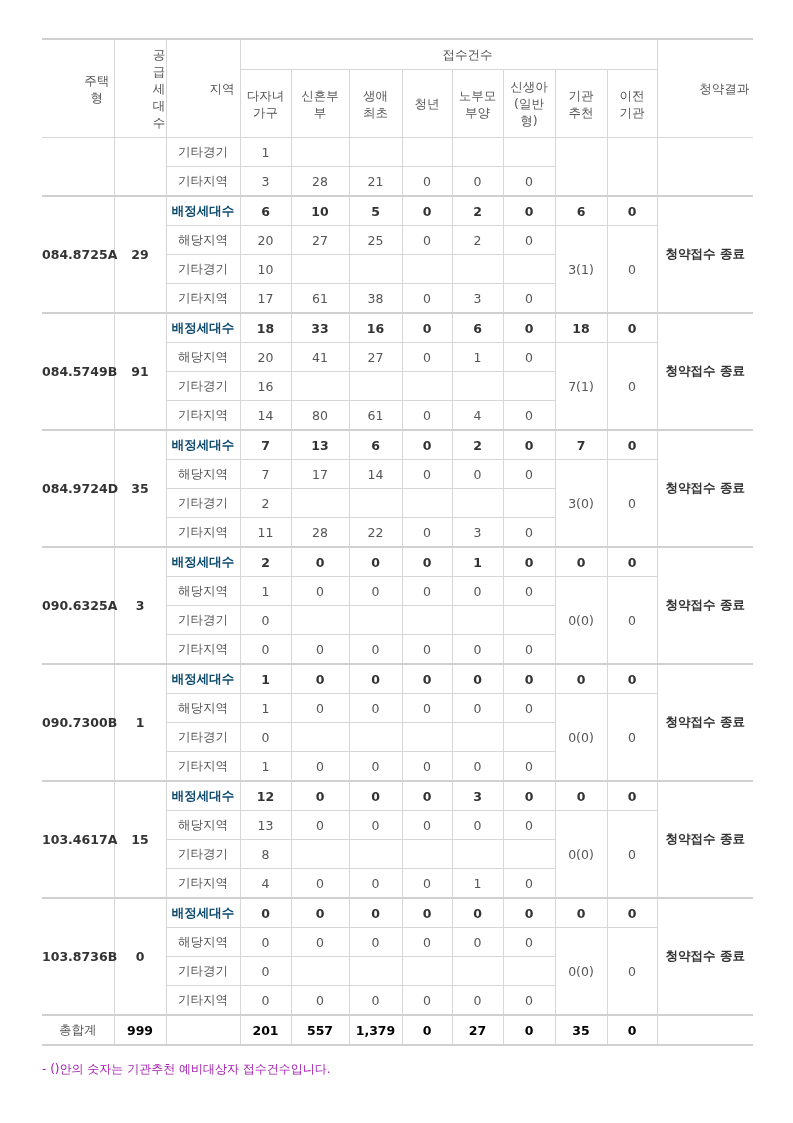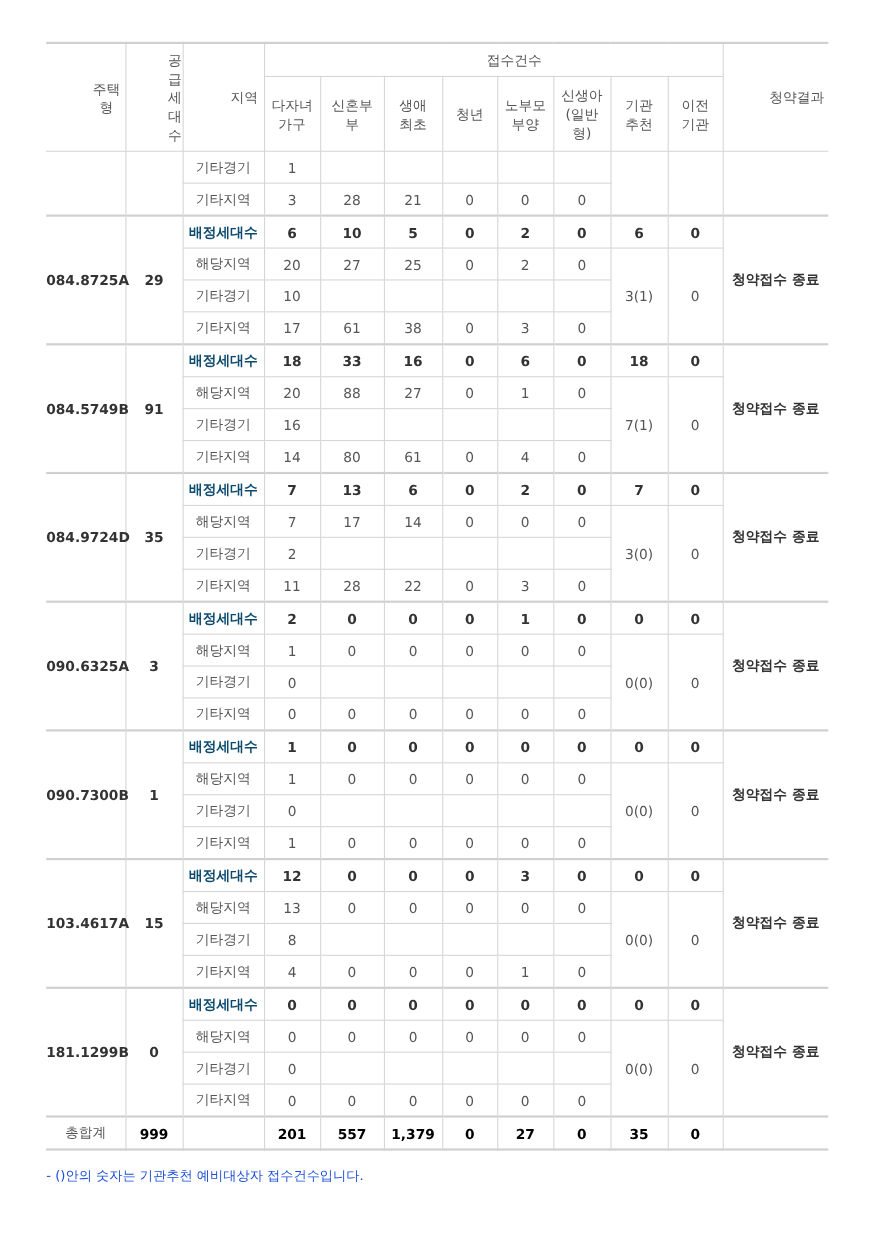--- a/index.html
+++ b/index.html
@@ -19,21 +19,21 @@
   th.hdr { color: #444; line-height: 17px; }
   tr.h1 th { height: 29px; padding-left: 38px; }
   tr.h2 th { height: 67px; }
   tr.body td { height: 28px; }
   tr.alloc td { font-weight: bold; color: #333; }
   tr.alloc td.region { font-weight: bold; color: #0c4a6e; }
   td.region { color: #666; }
   tr.total td { height: 28px; text-align: center; }
   tr.total td.num { font-weight: bold; color: #000000; }
   tr.group-start td { border-top: 2px solid #d0d0d0; }
-  .note { position: absolute; left: 42px; top: 1061px; font-size: 12px; color: #1d4ed8; }
+  .note { position: absolute; left: 42px; top: 1061px; font-size: 12px; color: #a21caf; }
 </style>
 </head>
 <body>
 
 <table class="result">
   <colgroup>
     <col style="width:72px">
       <col style="width:52px">
       <col style="width:74px">
     <col style="width:51px">
@@ -151,21 +151,21 @@
         <td>0</td>
         <td>6</td>
         <td>0</td>
         <td>18</td>
         <td>0</td>
         <td rowspan="4">청약접수 종료</td>
       </tr>
       <tr class="body">
         <td class="region">해당지역</td>
         <td>20</td>
-        <td>88</td>
+        <td>41</td>
         <td>27</td>
         <td>0</td>
         <td>1</td>
         <td>0</td>
         <td rowspan="3">7(1)</td>
         <td rowspan="3">0</td>
       </tr>
       <tr class="body">
         <td class="region">기타경기</td>
         <td>16</td>
@@ -350,21 +350,21 @@
       <tr class="body">
         <td class="region">기타지역</td>
         <td>4</td>
         <td>0</td>
         <td>0</td>
         <td>0</td>
         <td>1</td>
         <td>0</td>
       </tr>
       <tr class="body alloc group-start">
-        <td rowspan="4">181.1299B</td>
+        <td rowspan="4">103.8736B</td>
         <td rowspan="4">0</td>
         <td class="region">배정세대수</td>
         <td>0</td>
         <td>0</td>
         <td>0</td>
         <td>0</td>
         <td>0</td>
         <td>0</td>
         <td>0</td>
         <td>0</td>

